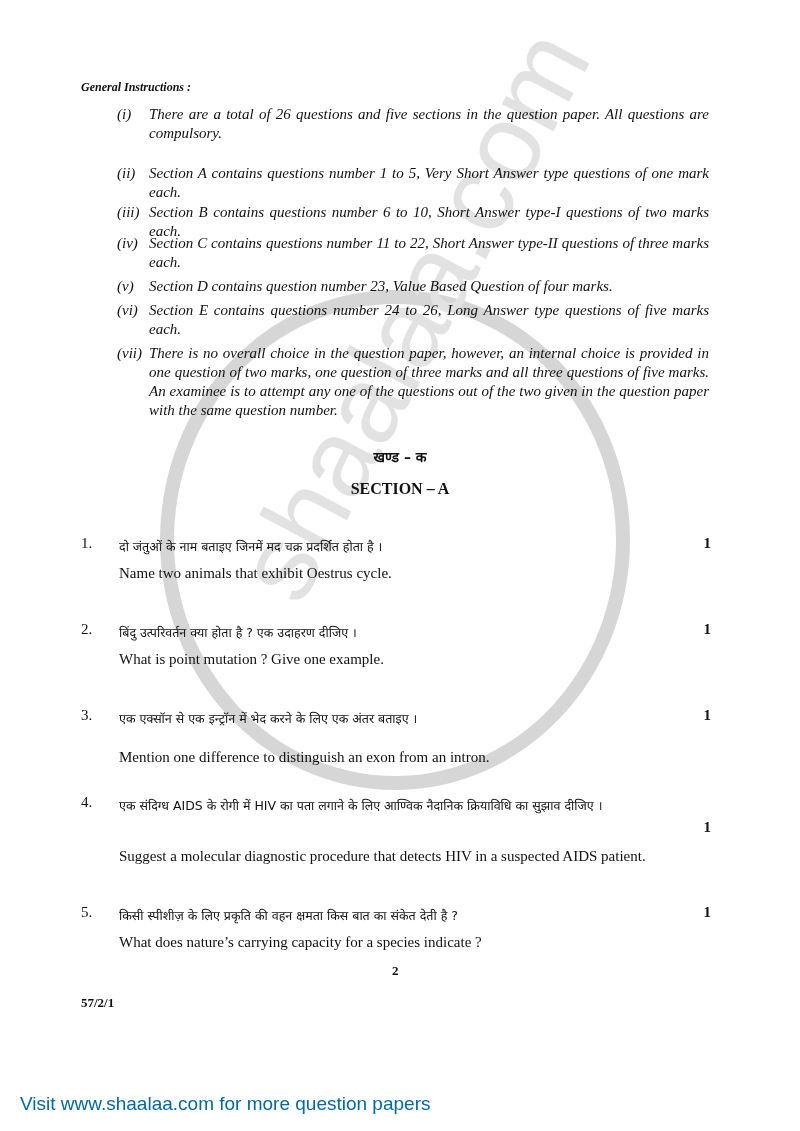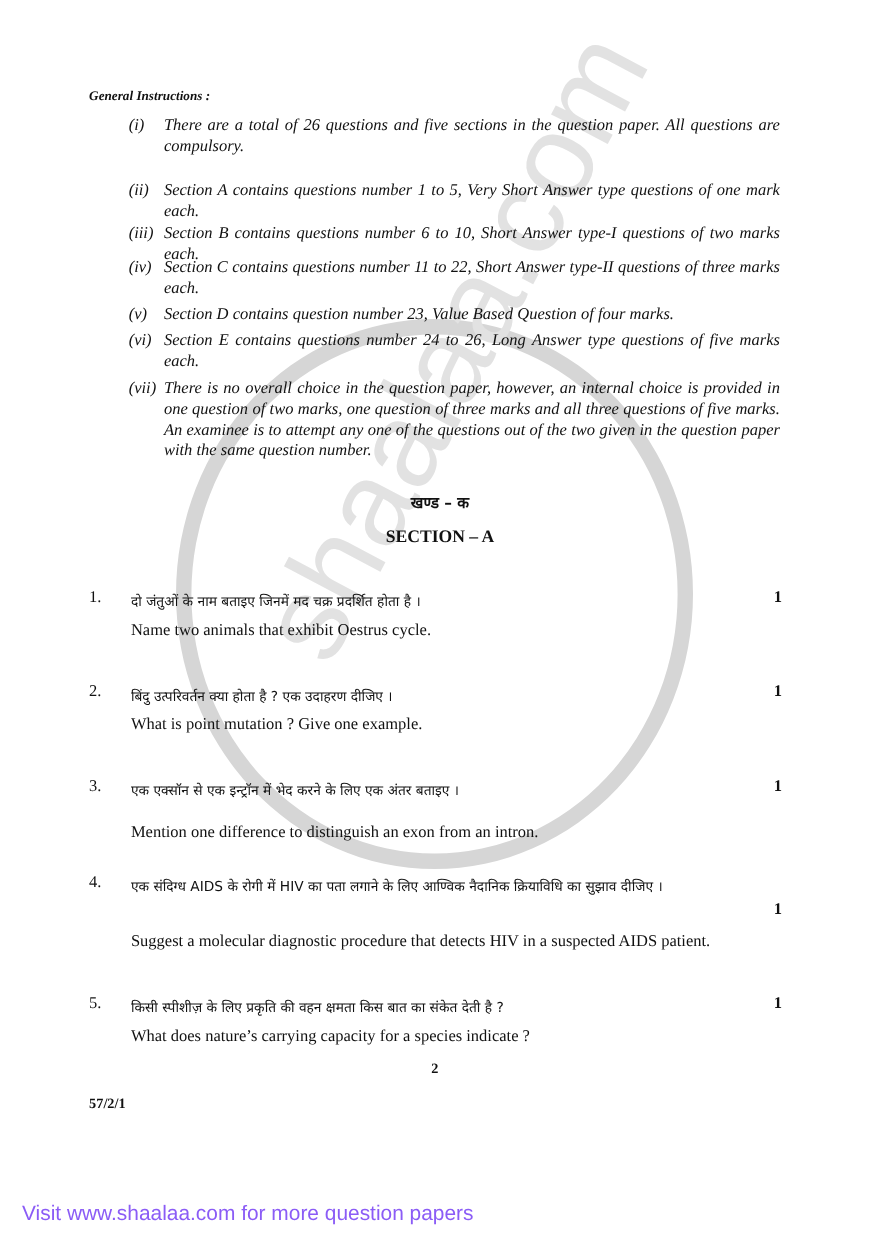--- a/index.html
+++ b/index.html
@@ -15,21 +15,21 @@
   .instr .txt { margin-left:32px; text-align:justify; display:block; }
   .sec-hi { position:absolute; left:0; width:800px; text-align:center; top:447px; font-size:14px; font-weight:bold; font-family:"DejaVu Sans",sans-serif; }
   .sec-en { position:absolute; left:0; width:800px; text-align:center; top:480px; font-size:16px; font-weight:bold;font-family:Liberation Serif, serif; }
   .q { position:absolute; left:81px; width:630px; font-size:15px; }
   .q .qn { position:absolute; left:0; top:0; }
   .q .hi { position:absolute; left:38px; top:0; width:560px; font-family:"DejaVu Sans",sans-serif; font-size:12.5px; line-height:23px; text-align:justify; }
   .q .en { position:absolute; left:38px; width:590px; font-size:15px; }
   .q .mk { position:absolute; right:0; font-weight:bold; }
   .footer-code { position:absolute; left:81px; top:995px; font-size:13px; font-weight:bold; }
   .page-num { position:absolute; left:392px; top:963px; font-size:13px; font-weight:bold; }
-  .visit { position:absolute; left:20px; top:1093px; font-family:"Liberation Sans","DejaVu Sans",sans-serif; font-size:19px; color:#8b5cf6; }
+  .visit { position:absolute; left:20px; top:1093px; font-family:"Liberation Sans","DejaVu Sans",sans-serif; font-size:19px; color:#0369a1; }
 </style>
 </head>
 <body>
 
 <div class="watermark"></div>
 <div class="wm-text">shaalaa.com</div>
 
 <div class="gi-title">General Instructions :</div>
 
 <div class="instr" style="top:105px">

